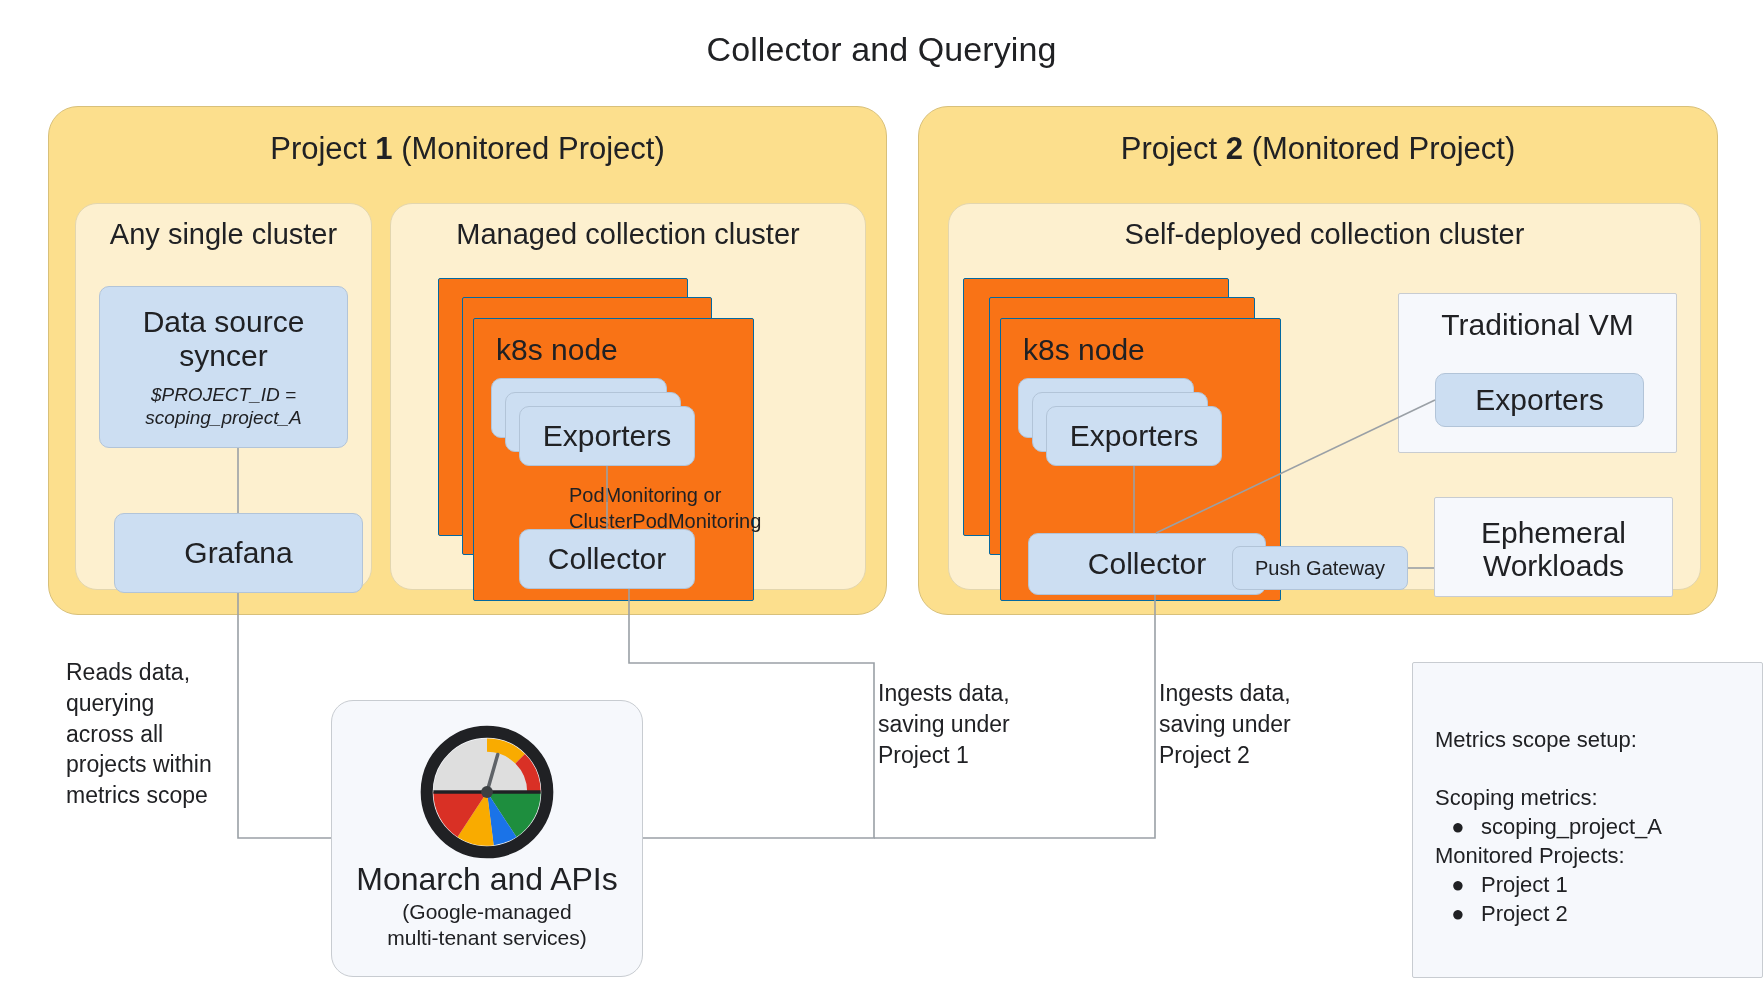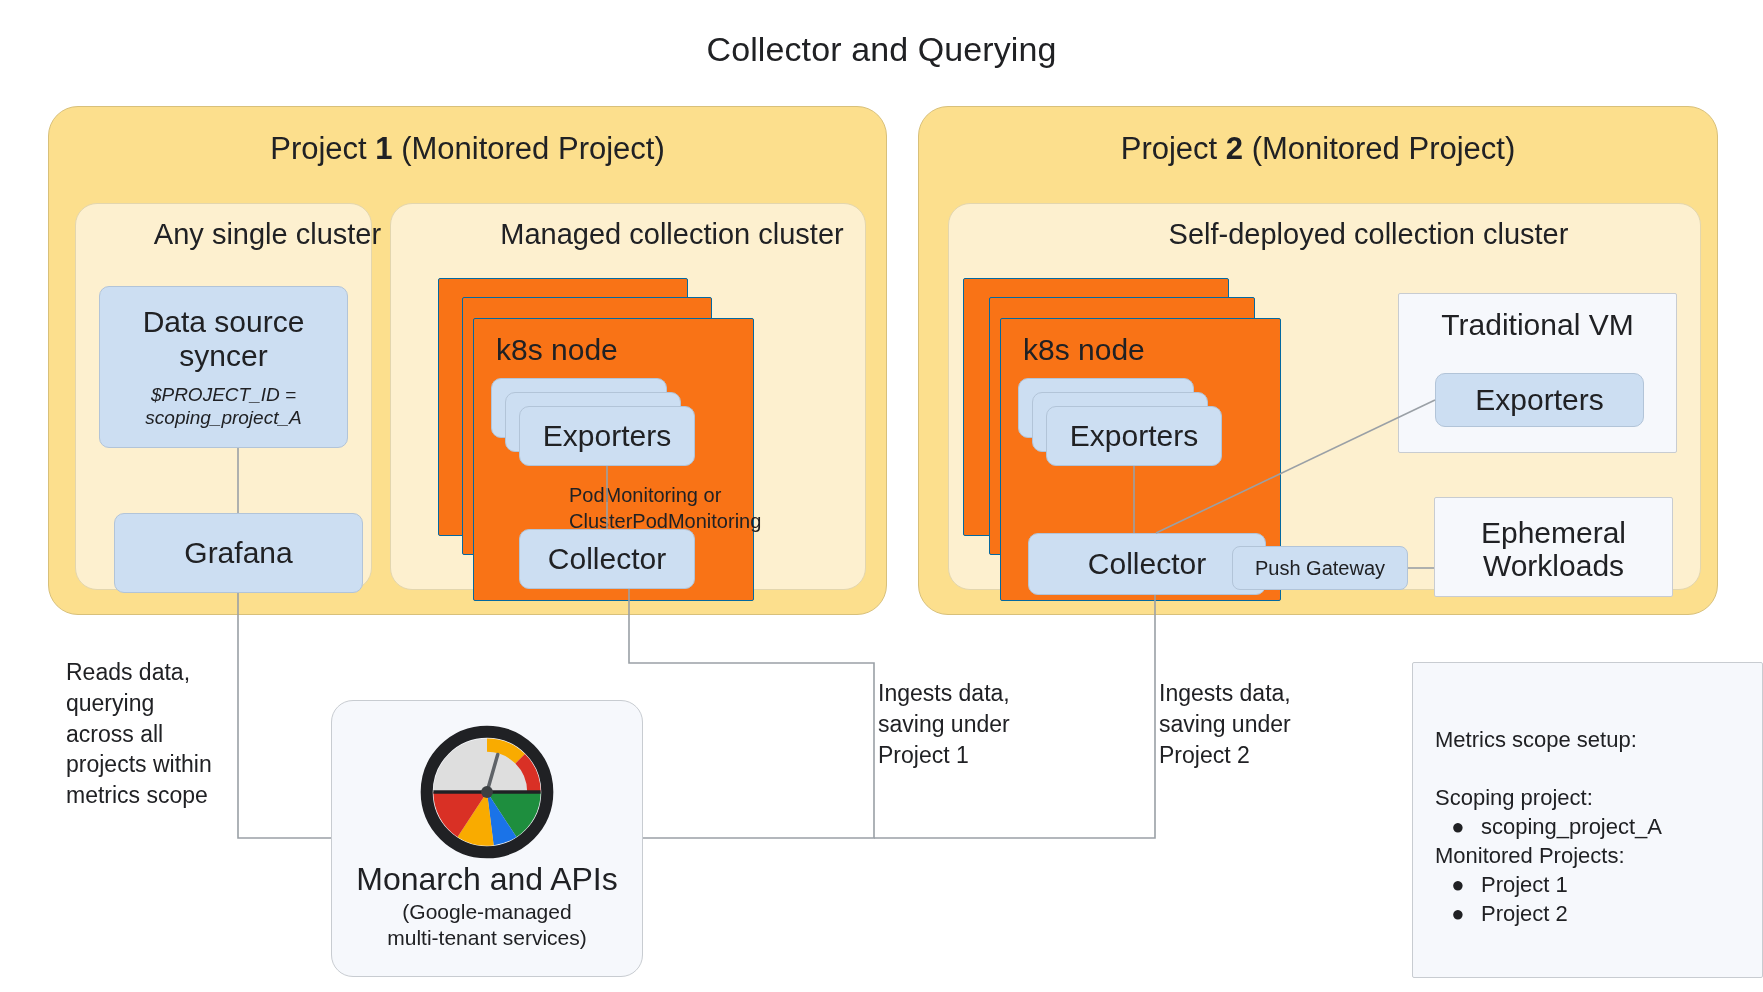--- a/index.html
+++ b/index.html
@@ -33,21 +33,21 @@
   .project-title b{font-weight:700;}
 
   
   .cluster-panel{
     background:#fdf0cf;
     border:1px solid #e3d6ae;
     border-radius:22px;
   }
   .cluster-title{
     position:absolute;left:0;top:14px;width:100%;
-    text-align:center;font-size:29px;color:#202124;margin-left:44px;
+    text-align:center;font-size:29px;color:#202124;
   }
 
   
   .nodecard{
     background:#f97316;
     border:1px solid #0369a1;
     border-radius:2px;
   }
   .node-label{
     position:absolute;left:22px;top:14px;
@@ -260,21 +260,21 @@
     </div>
     <div id="monarch-title">Monarch and APIs</div>
     <div id="monarch-sub">(Google-managed
 multi-tenant services)</div>
   </div>
 
   <div class="abs" id="scope-box" style="left:1412px;top:662px;width:351px;height:316px;">
     <div class="abs" style="left:22px;top:62px;right:10px;">
       <div class="line">Metrics scope setup:</div>
       <div class="line">&nbsp;</div>
-      <div class="line">Scoping project:</div>
+      <div class="line">Scoping metrics:</div>
       <div class="line bullet">
         <span class="dot">●</span>
         <span>scoping_project_A</span>
       </div>
       <div class="line">Monitored Projects:</div>
       <div class="line bullet">
         <span class="dot">●</span>
         <span>Project 1</span>
       </div>
       <div class="line bullet">

